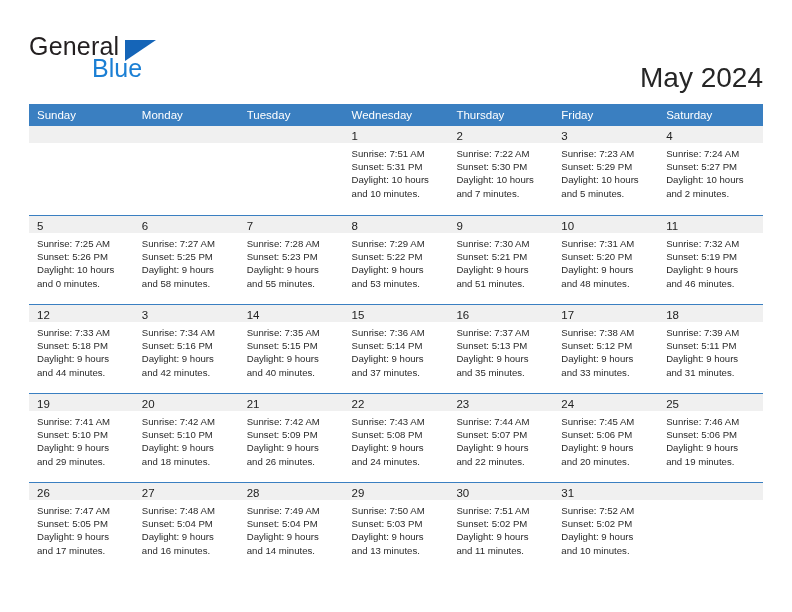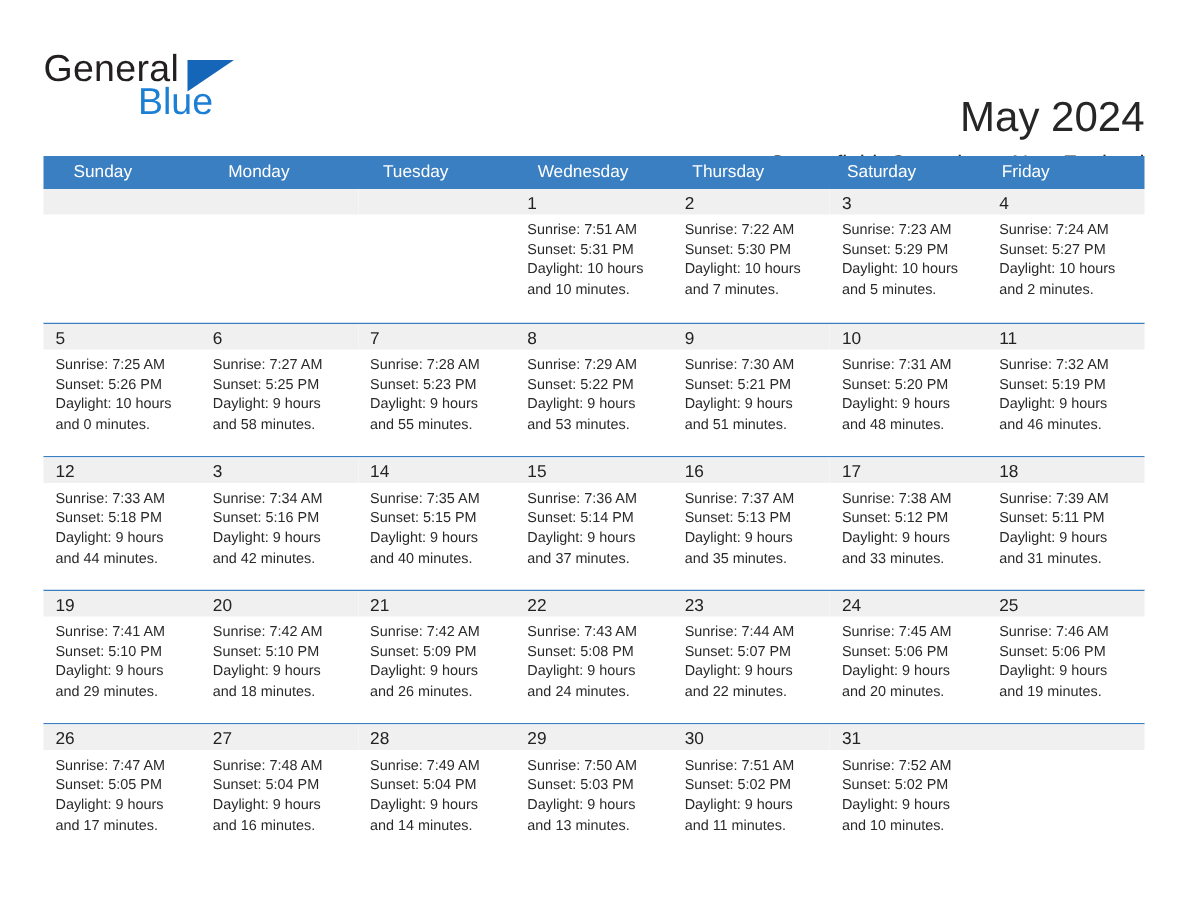--- a/index.html
+++ b/index.html
@@ -91,21 +91,20 @@
     position: absolute;
     left: 29px;
     top: 104px;
     width: 734px;
   }
 
   .weekday-row {
     display: flex;
     background: #3a7fc1;
     height: 22px;
-    padding-left: 12px;
   }
   .weekday {
     flex: 1 1 0;
     color: #ffffff;
     font-size: 11.5px;
     line-height: 22px;
     padding-left: 8px;
     box-sizing: border-box;
     white-space: nowrap;
     overflow: hidden;
@@ -170,22 +169,22 @@
   </div>
 
   <div class="calendar">
 
     <div class="weekday-row">
       <div class="weekday">Sunday</div>
       <div class="weekday">Monday</div>
       <div class="weekday">Tuesday</div>
       <div class="weekday">Wednesday</div>
       <div class="weekday">Thursday</div>
+      <div class="weekday">Friday</div>
       <div class="weekday">Saturday</div>
-      <div class="weekday">Friday</div>
     </div>
 
     <div id="weeks-container">
         <div class="week-row">
           <div class="day-cell empty">
             <div class="day-num-band"><span class="day-num"></span></div>
           </div>
           <div class="day-cell empty">
             <div class="day-num-band"><span class="day-num"></span></div>
           </div>

